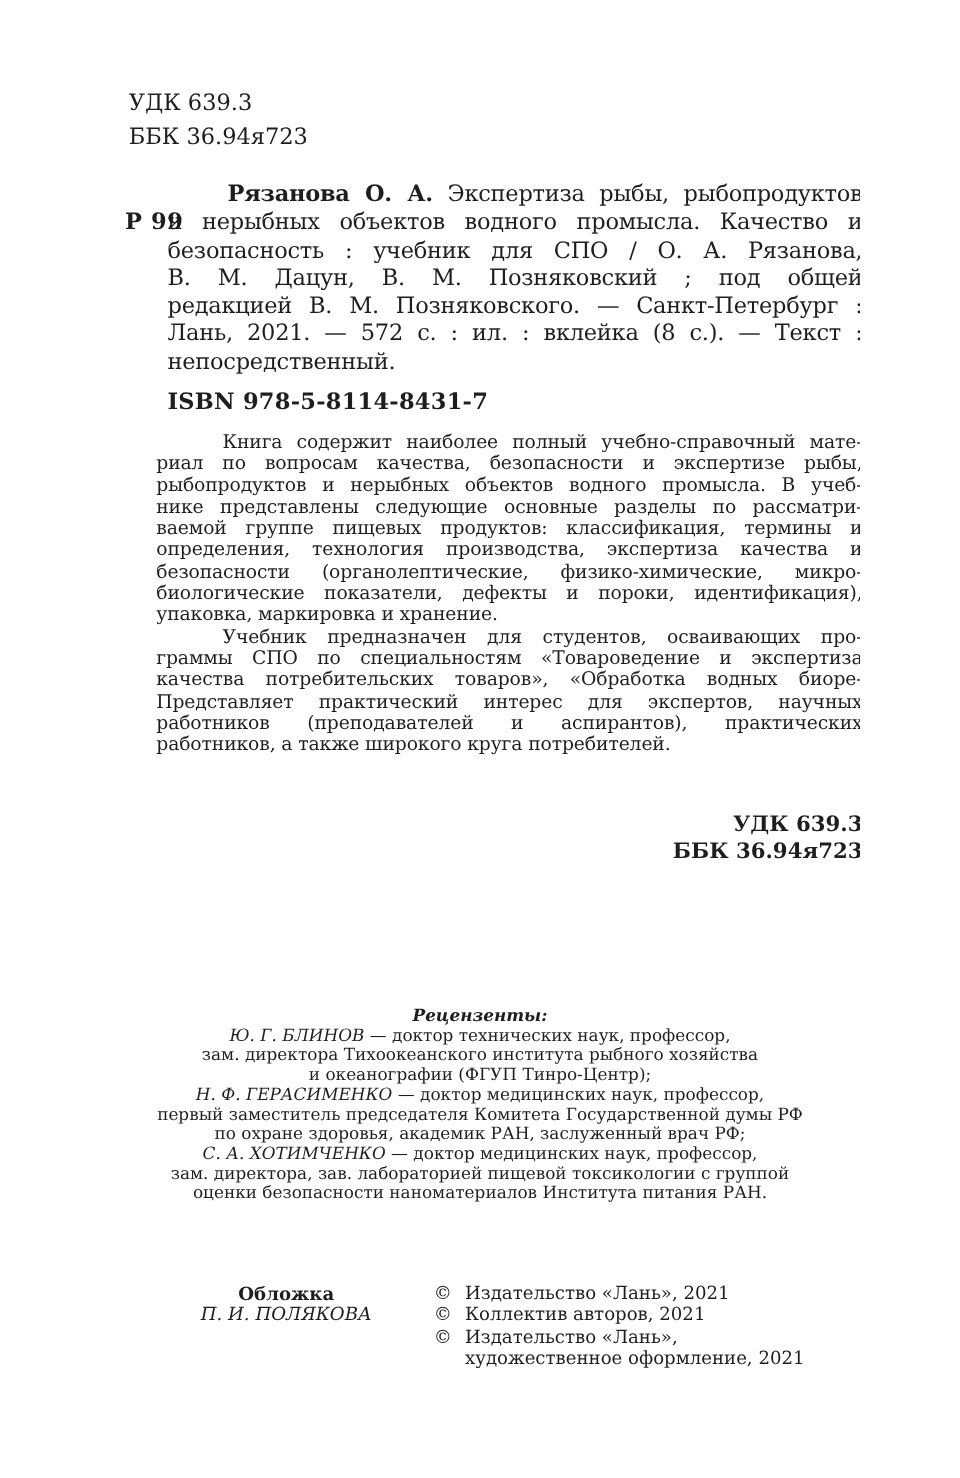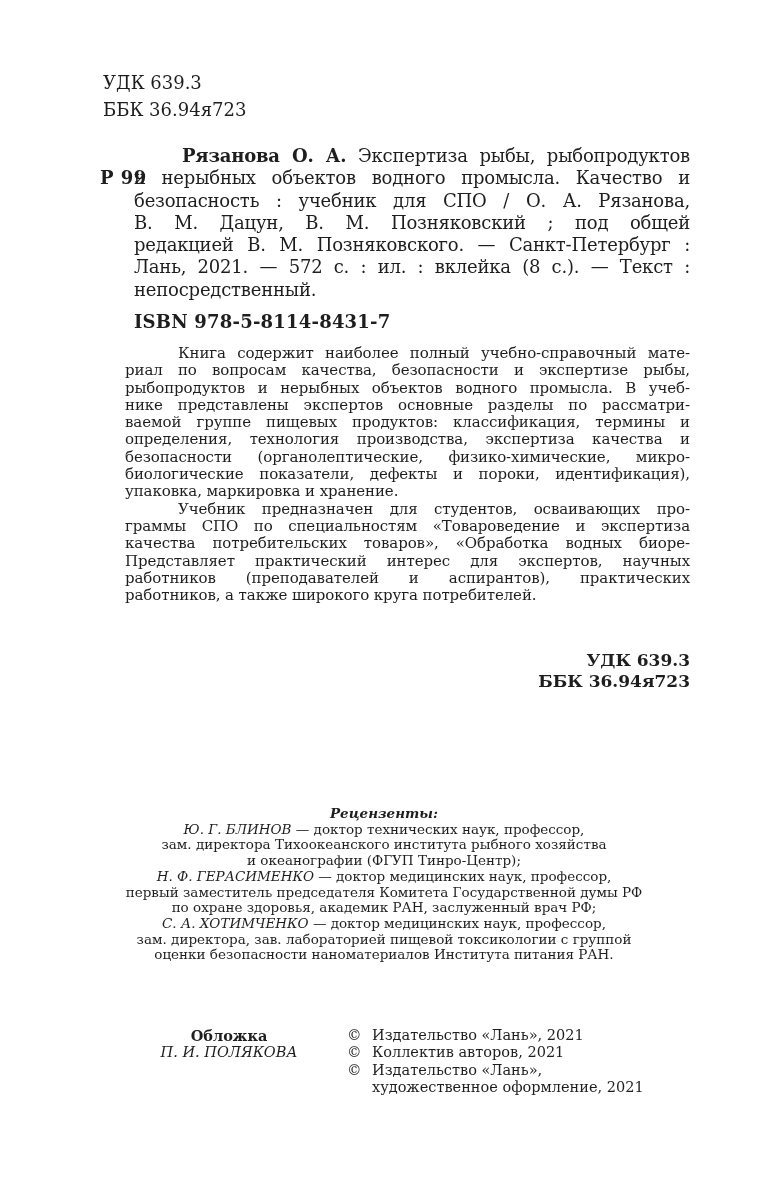--- a/index.html
+++ b/index.html
@@ -1,18 +1,18 @@
 <!DOCTYPE html>
 <html lang="ru"><head>
 <meta charset="utf-8">
 <style>
   html,body{margin:0;padding:0;background:#ffffff;}
   .page{
     position:relative;width:688px;height:1182px;background:#ffffff;
-    color:#1e1e1e;font-family:"DejaVu Serif", serif;overflow:hidden;padding-left:44px;
+    color:#1e1e1e;font-family:"DejaVu Serif", serif;overflow:hidden;
   }
   
   .udk-top{position:absolute;left:103px;top:69px;font-size:18px;line-height:27px;}
   
   .entry-code{position:absolute;left:100px;top:145px;font-size:18px;font-weight:bold;letter-spacing:.5px;margin-top:22px;}
   .entry-body{position:absolute;left:134px;top:145px;width:556px;font-size:18px;line-height:22.3px;letter-spacing:-.2px;}
   .jline{white-space:normal;}
   .jline.j{text-align:justify;text-align-last:justify;}
   .entry-body .ind{padding-left:48px;}
   .annotation .ind{padding-left:53px;}
@@ -58,21 +58,21 @@
       </div>
   </div>
 
   <div class="isbn">ISBN 978-5-8114-8431-7</div>
 
   <div class="annotation">
     <div>
         <div class="jline j ind">Книга содержит наиболее полный учебно-справочный мате-</div>
         <div class="jline j">риал по вопросам качества, безопасности и экспертизе рыбы,</div>
         <div class="jline j">рыбопродуктов и нерыбных объектов водного промысла. В учеб-</div>
-        <div class="jline j">нике представлены экспертов основные разделы по рассматри-</div>
+        <div class="jline j">нике представлены следующие основные разделы по рассматри-</div>
         <div class="jline j">ваемой группе пищевых продуктов: классификация, термины и</div>
         <div class="jline j">определения, технология производства, экспертиза качества и</div>
         <div class="jline j">безопасности (органолептические, физико-химические, микро-</div>
         <div class="jline j">биологические показатели, дефекты и пороки, идентификация),</div>
         <div class="jline">упаковка, маркировка и хранение.</div>
       </div>
     <div>
         <div class="jline j ind">Учебник предназначен для студентов, осваивающих про-</div>
         <div class="jline j">граммы СПО по специальностям «Товароведение и экспертиза</div>
         <div class="jline j">качества потребительских товаров», «Обработка водных биоре-</div>

